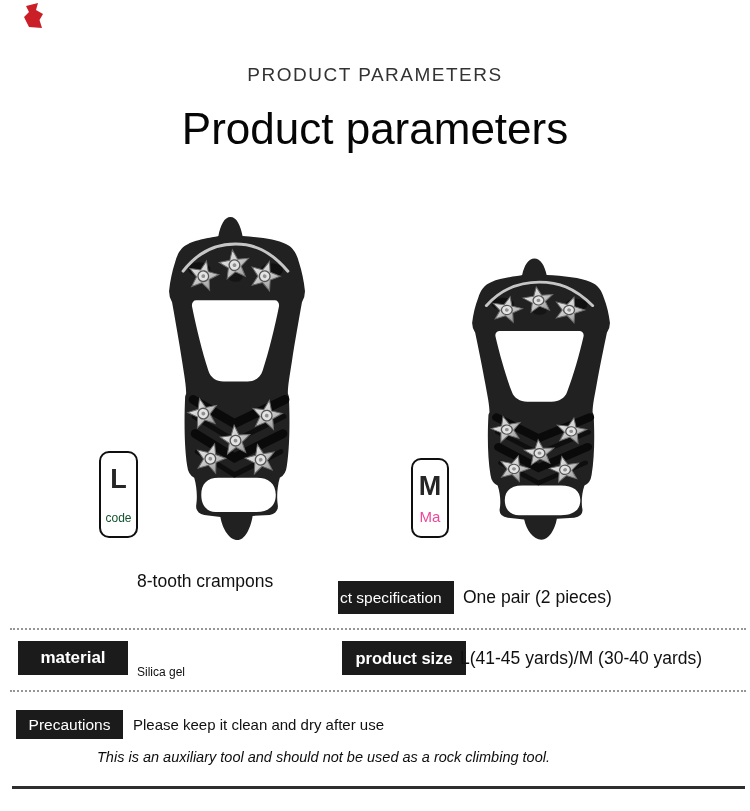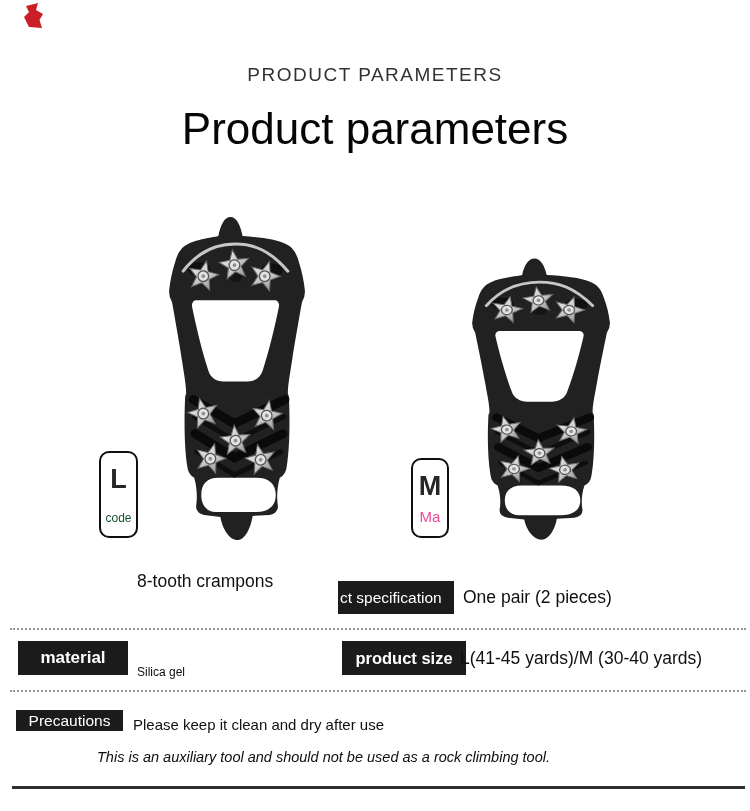--- a/index.html
+++ b/index.html
@@ -39,21 +39,21 @@
   }
   .val{display:flex;align-items:center;font-size:17.5px;color:#101010;white-space:nowrap;}
   .lbl-name{left:18px;top:581px;width:110px;height:33px;}
   .val-name{left:137px;top:565px;height:33px;}
   .lbl-spec{left:338px;top:581px;width:116px;height:33px;font-size:15.5px;justify-content:flex-start;padding-left:2px;}
   .val-spec{left:463px;top:581px;height:33px;}
   .lbl-material{left:18px;top:641px;width:110px;height:34px;font-weight:700;font-size:17px;}
   .val-material{left:137px;top:641px;height:34px;font-size:12px;margin-top:14px;}
   .lbl-size{left:342px;top:641px;width:124px;height:34px;font-weight:700;font-size:16.5px;}
   .val-size{left:460px;top:641px;height:34px;}
-  .lbl-precautions{left:16px;top:710px;width:107px;height:21px;font-size:15.5px;}
+  .lbl-precautions{left:16px;top:710px;width:107px;height:29px;font-size:15.5px;}
   .val-precautions{left:133px;top:710px;height:29px;font-size:15px;}
   .sep{left:10px;width:736px;height:0;border-top:2px dotted #969696;}
   .sep-1{top:628px;}
   .sep-2{top:690px;}
   .note{left:0;top:749px;width:647px;text-align:center;font-size:14.5px;color:#0e0e0e;font-style:italic;}
   .bottom-line{left:12px;top:786px;width:733px;height:0;border-top:3px solid #2e2e2e;}
 </style>
 </head>
 <body>
 

